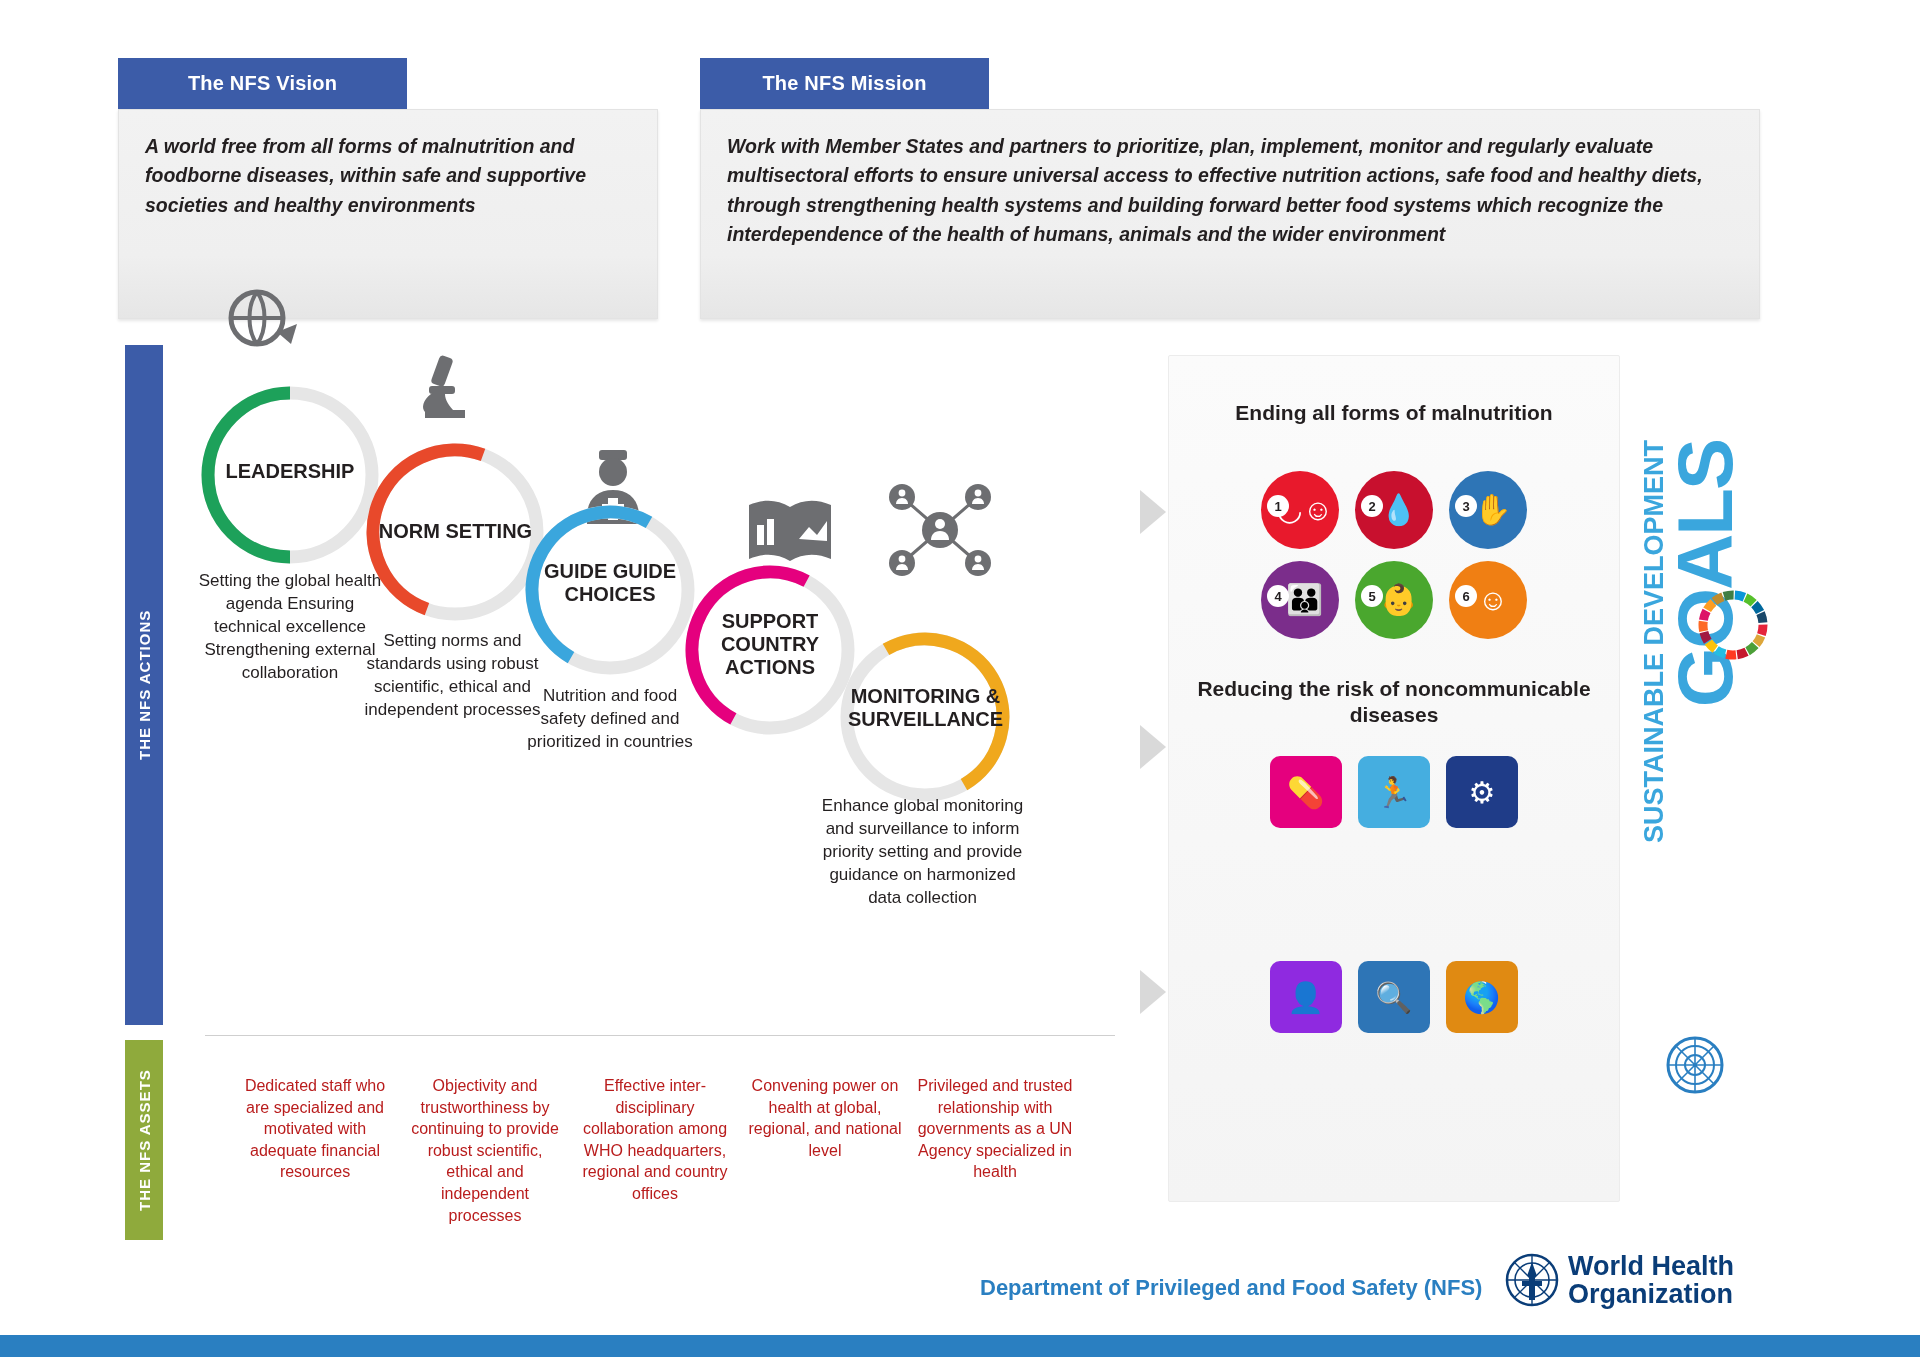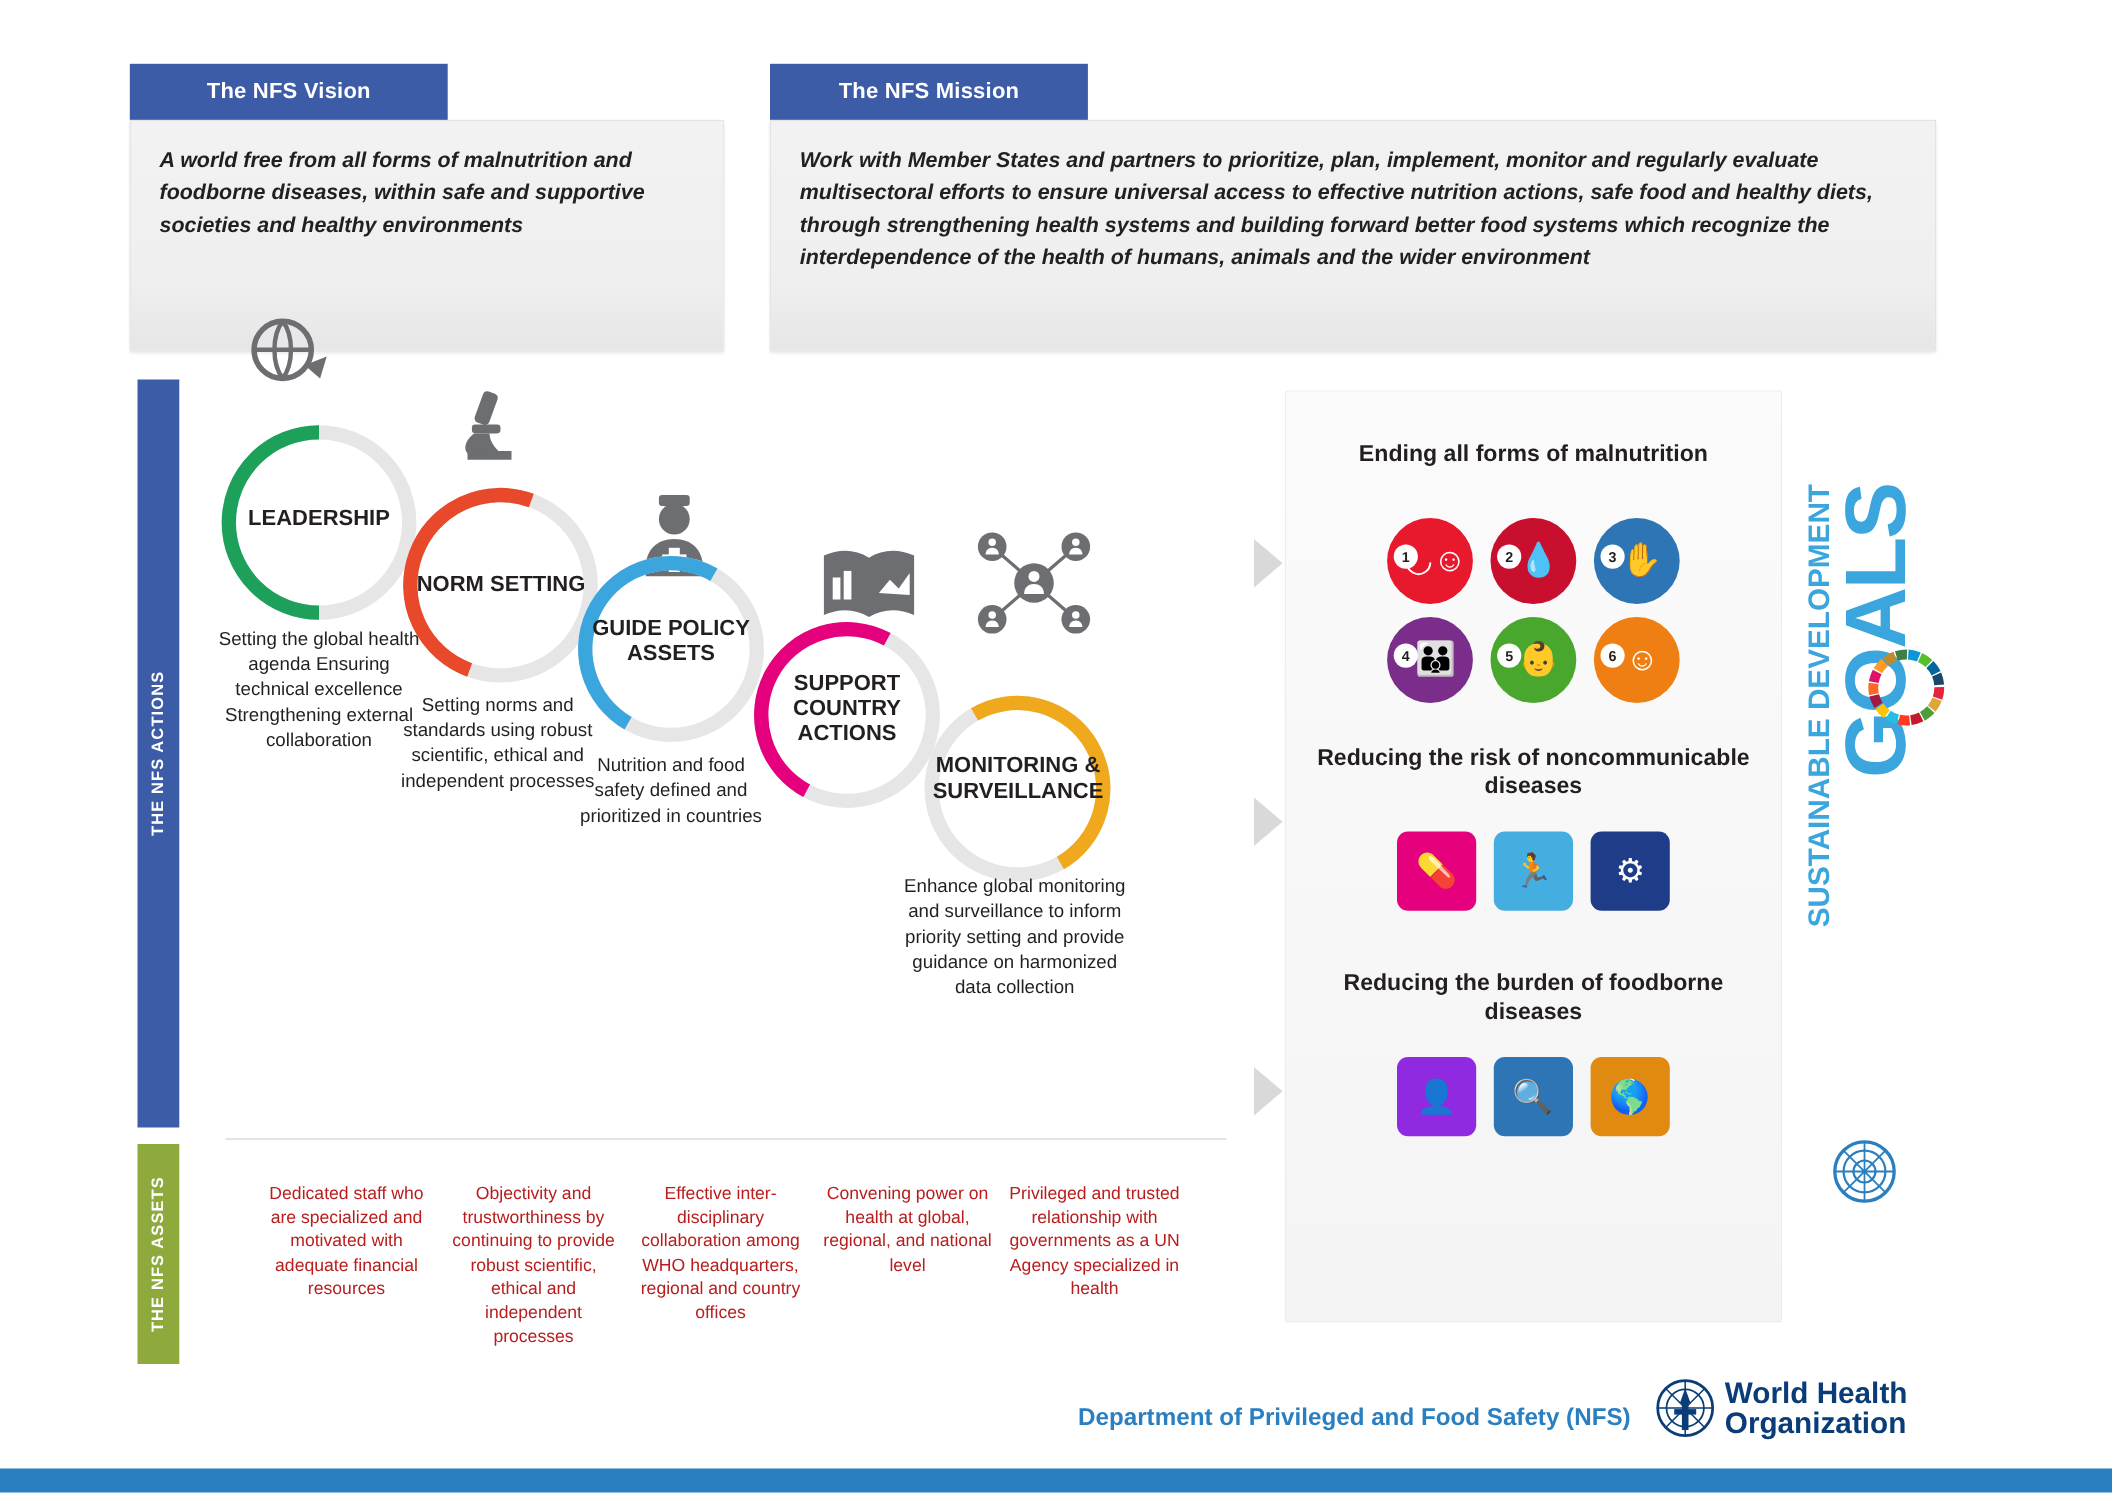--- a/index.html
+++ b/index.html
@@ -202,21 +202,21 @@
     <circle cx="100" cy="100" r="82" fill="none" stroke="#e6e6e6" stroke-width="13"></circle>
     <path d="M100 18a82 82 0 0 0 0 164" fill="none" stroke="#e8492b" stroke-width="13" transform="rotate(20 100 100)"></path>
   </svg>
   <div class="ring-label" style="left:178px;top:180px;width:155px;">NORM SETTING</div>
   <div class="ring-desc" style="left:160px;top:290px;width:185px;">Setting norms and standards using robust scientific, ethical and independent processes</div>
 
   <svg style="position:absolute;left:315px;top:155px;" width="190" height="190" viewBox="0 0 190 190">
     <circle cx="95" cy="95" r="78" fill="none" stroke="#e6e6e6" stroke-width="13"></circle>
     <path d="M95 17a78 78 0 0 0 0 156" fill="none" stroke="#3aa6dd" stroke-width="13" transform="rotate(30 95 95)"></path>
   </svg>
-  <div class="ring-label" style="left:335px;top:220px;width:150px;">GUIDE POLICY ASSETS</div>
+  <div class="ring-label" style="left:335px;top:220px;width:150px;">GUIDE GUIDE CHOICES</div>
   <div class="ring-desc" style="left:320px;top:345px;width:180px;">Nutrition and food safety defined and prioritized in countries</div>
 
   <svg style="position:absolute;left:475px;top:215px;" width="190" height="190" viewBox="0 0 190 190">
     <circle cx="95" cy="95" r="78" fill="none" stroke="#e6e6e6" stroke-width="13"></circle>
     <path d="M95 17a78 78 0 0 0 0 156" fill="none" stroke="#e5007e" stroke-width="13" transform="rotate(28 95 95)"></path>
   </svg>
   <div class="ring-label" style="left:495px;top:270px;width:150px;">SUPPORT COUNTRY ACTIONS</div>
 
   <svg style="position:absolute;left:630px;top:282px;" width="190" height="190" viewBox="0 0 190 190">
     <circle cx="95" cy="95" r="78" fill="none" stroke="#e6e6e6" stroke-width="13"></circle>
@@ -269,21 +269,20 @@
     </div>
   </div>
 
   <div class="rp-title" style="top:320px;">Reducing the risk of noncommunicable diseases</div>
   <div class="badge-row" style="top:400px;">
     <div class="sq" style="background:#e5007e;">💊</div>
     <div class="sq" style="background:#45aee0;">🏃</div>
     <div class="sq" style="background:#1f3c88;">⚙</div>
   </div>
 
-  <div class="rp-title" style="top:525px;">Reducing the burden of foodborne diseases</div>
   <div class="badge-row" style="top:605px;">
     <div class="sq" style="background:#8f2ae0;">👤</div>
     <div class="sq" style="background:#2e75b6;">🔍</div>
     <div class="sq" style="background:#e08a12;">🌎</div>
   </div>
 </div>
 
 <div id="sdg">
   <div id="sdg-sub">SUSTAINABLE DEVELOPMENT</div>
   <div id="sdg-goals">GOALS</div>

